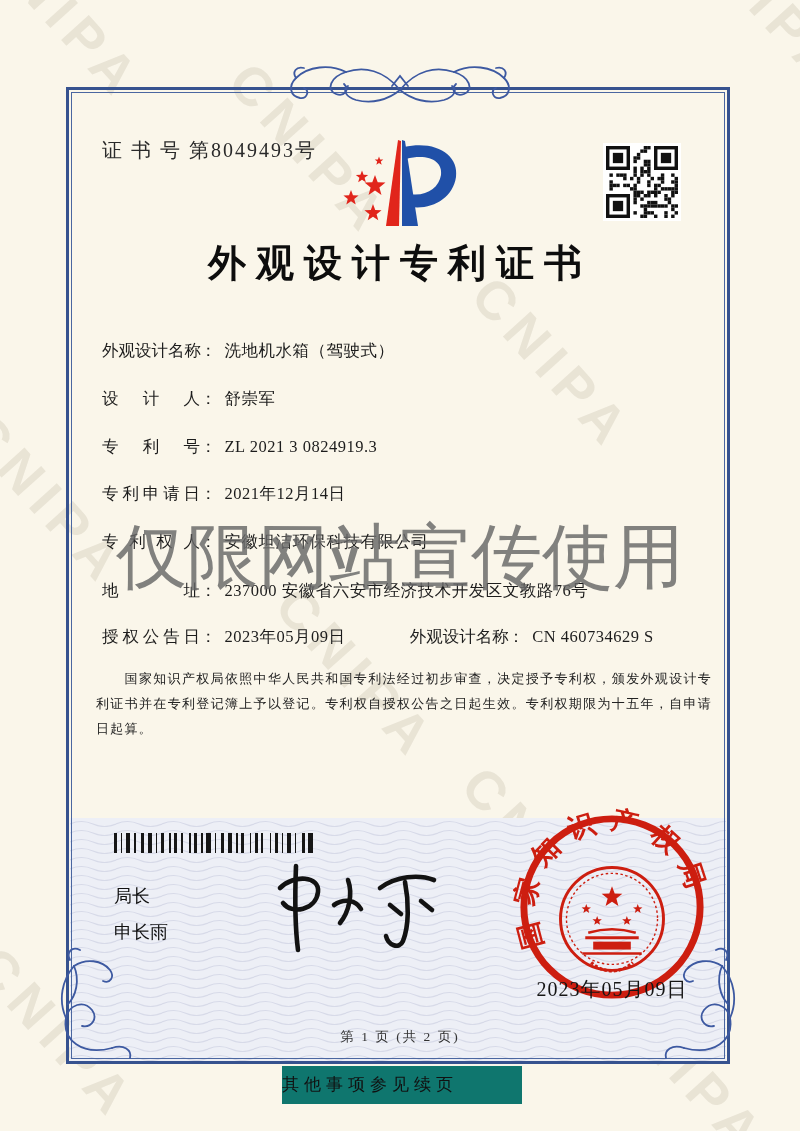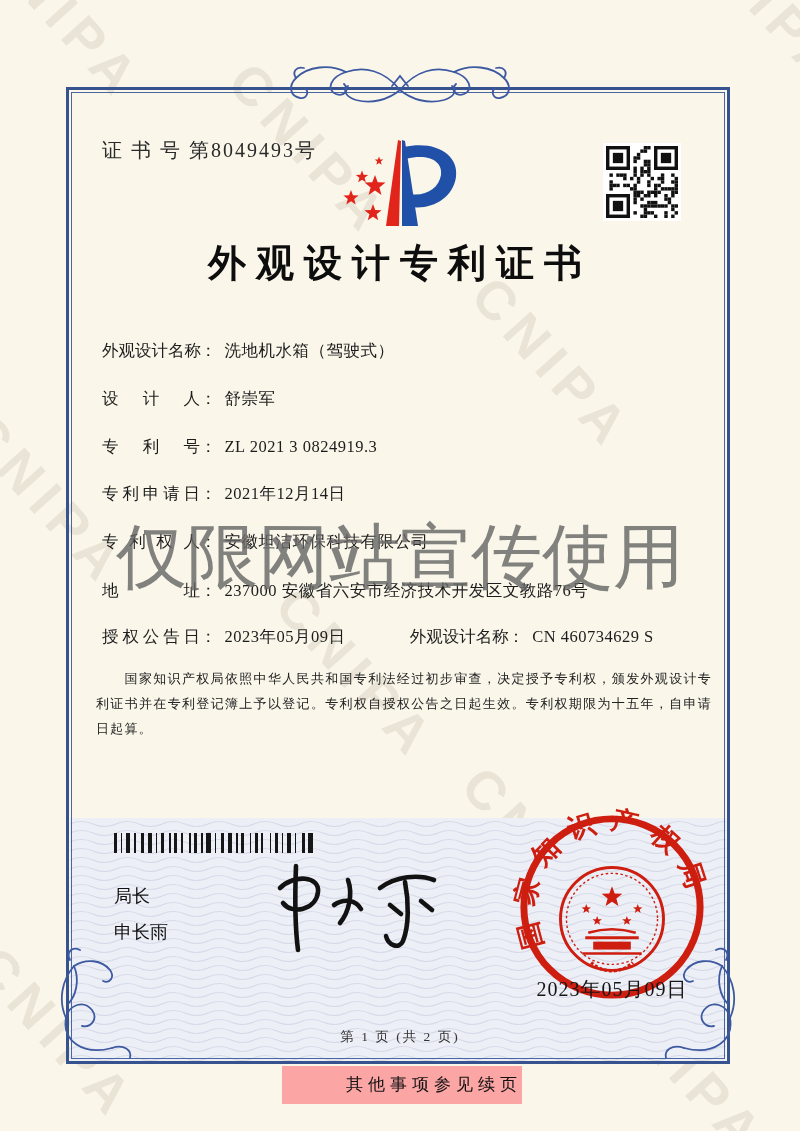--- a/index.html
+++ b/index.html
@@ -46,21 +46,21 @@
     font-family:"Liberation Sans","DejaVu Sans",sans-serif;font-weight:500;color:#111;}
   #sig-svg{position:absolute;left:262px;top:852px;z-index:4;}
 
   #seal{position:absolute;left:513px;top:808px;width:198px;height:198px;z-index:4;}
   #seal-date{position:absolute;left:513px;top:976px;width:198px;text-align:center;
     font-size:20px;letter-spacing:1px;color:#151515;z-index:5;font-weight:500;}
 
   #page-info{position:absolute;left:0;top:1028px;width:800px;text-align:center;
     font-size:13.5px;letter-spacing:2px;color:#333;z-index:4;}
   #continuation{position:absolute;left:282px;top:1066px;width:240px;height:38px;
-    background:#fca5a5;text-align:right;line-height:38px;font-size:17px;
+    background:#0f766e;text-align:left;line-height:38px;font-size:17px;
     letter-spacing:5px;z-index:4;color:#111;}
 
   
   #wm-main{position:absolute;left:50%;transform:translateX(-50%);top:510px;
     font-family:Liberation Serif, serif;font-size:71px;font-weight:500;
     color:rgba(103,103,103,0.82);white-space:nowrap;z-index:6;pointer-events:none;}
 </style>
 </head>
 <body>
 

